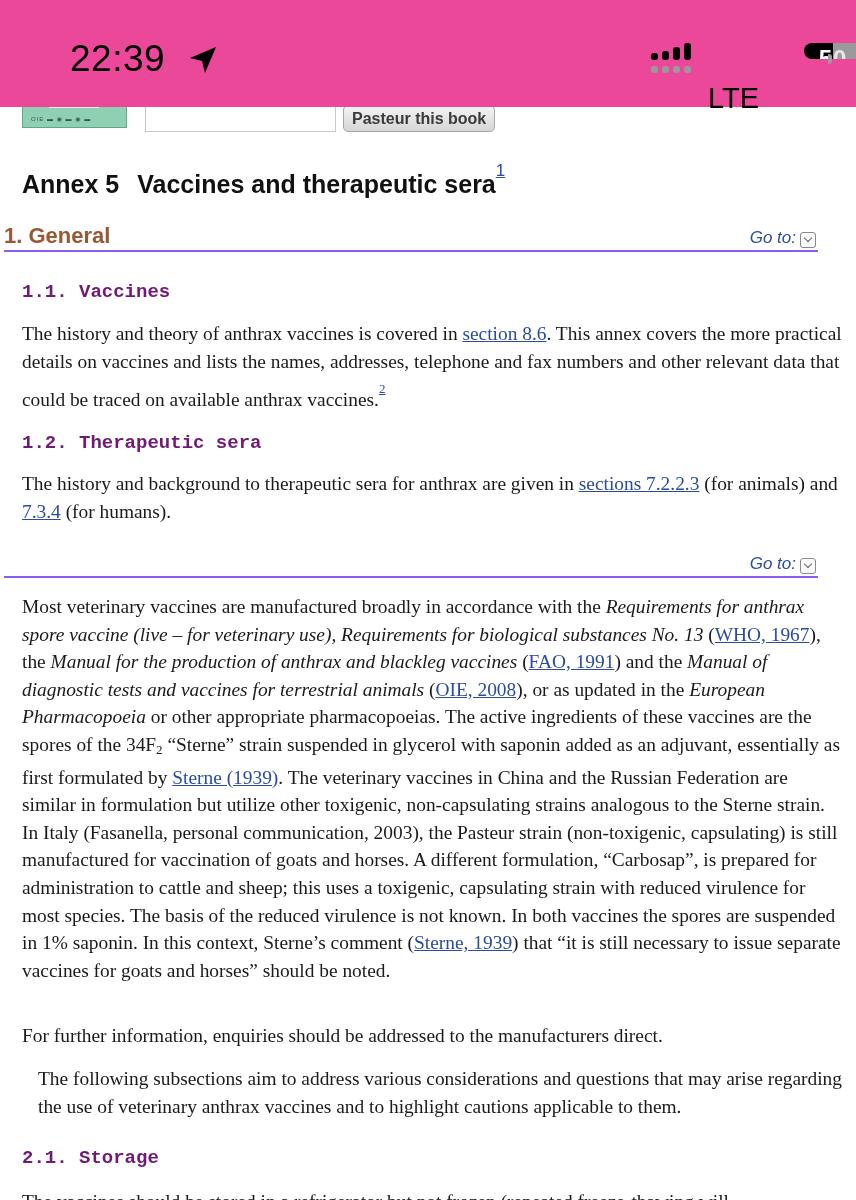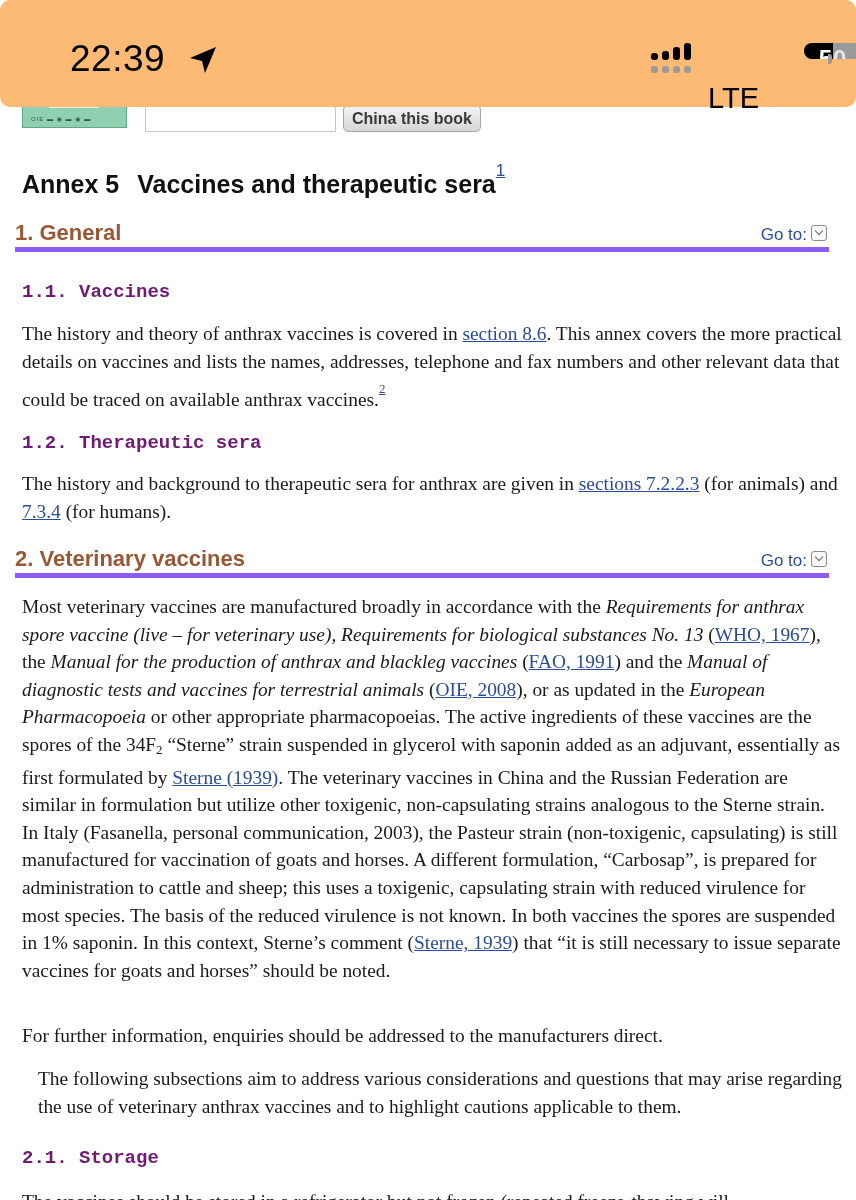--- a/index.html
+++ b/index.html
@@ -2,23 +2,22 @@
 <html><head>
   <meta charset="utf-8">
   <style>
     * { box-sizing: border-box; margin: 0; padding: 0; }
     html, body { width: 856px; height: 1200px; overflow: hidden; background: #fff; }
     body { position: relative; font-family: "Liberation Serif", serif; color: #1a1a1a; }
 
     
     .statusbar {
       position: absolute; left: 0; top: 0; width: 856px; height: 107px;
-      background: #fdba74; z-index: 10;
+      background: #ec4899; z-index: 10;
       font-family: "Liberation Sans", sans-serif;
-      border-radius: 10px;
     }
     .sb-time { position: absolute; left: 70px; top: 38px; font-size: 37px; font-weight: 500; color: #000; letter-spacing: 0.5px; }
     .sb-loc { position: absolute; left: 187px; top: 44px; width: 32px; height: 32px; }
     .sb-signal { position: absolute; left: 651px; top: 43px; width: 44px; height: 33px; }
     .sb-lte { position: absolute; left: 708px; top: 42px; font-size: 29px; color: #000; font-weight: 500; margin-top: 40px; }
     .sb-battery { position: absolute; left: 804px; top: 43px; width: 58px; height: 16px; border-radius: 8px; background: #9a9a9a; overflow: hidden; }
     .sb-battery-fill { position: absolute; left: 0; top: 0; height: 100%; background: #000; }
     .sb-battery-text { position: absolute; left: 0; top: 0; width: 100%; height: 100%; text-align: center; font-size: 24px; font-weight: bold; line-height: 31px; letter-spacing: 1px; }
     .sb-battery-text span:first-child { color: #fff; }
     .sb-battery-text span:last-child { color: #e6e6e6; }
@@ -34,23 +33,23 @@
       border: 1px solid #a6a6a6; border-radius: 5px;
       background: linear-gradient(#f4f4f4, #d6d6d6);
       font-family: "Liberation Sans", sans-serif; font-size: 16px; color: #3a3a3a; font-weight: bold; line-height: 25px;
     }
 
     
     .page-title { position: absolute; left: 22px; top: 161px; font-family: "Liberation Sans", sans-serif; font-size: 25px; font-weight: bold; color: #111; white-space: nowrap; }
     .page-title .gap { display: inline-block; width: 18px; }
     .page-title sup a { font-size: 17px; color: #2b4c9c; font-weight: normal; text-decoration: underline; vertical-align: 8px; }
 
-    .sec-h2 { position: absolute; left: 15px; width: 814px; border-bottom: 5px solid #8b5cf6; height: 30px; }
+    .sec-h2 { position: absolute; left: 4px; width: 814px; border-bottom: 2px solid #8b5cf6; height: 30px; }
     .sec-h2 .t { position: absolute; left: 0; bottom: 0; font-family: "Liberation Sans", sans-serif; font-size: 22px; font-weight: bold; color: #985735; line-height: 28px; }
-    .sec-h2 .goto { position: absolute; right: 2px; bottom: 2px; font-family: "Liberation Sans", sans-serif; font-size: 17px; color: #2b4c9c; display: flex; align-items: flex-start; gap: 4px; }
+    .sec-h2 .goto { position: absolute; right: 2px; bottom: 2px; font-family: "Liberation Sans", sans-serif; font-size: 17px; color: #2b4c9c; display: flex; align-items: flex-end; gap: 4px; font-style: italic; }
     .goto-icon { display: inline-block; width: 16px; height: 16px; border: 1px solid #8a8a8a; border-radius: 3px; position: relative; background: #fafafa; }
     .goto-icon::after { content: ""; position: absolute; left: 4px; top: 2px; width: 5px; height: 5px; border-right: 1.5px solid #666; border-bottom: 1.5px solid #666; transform: rotate(45deg); }
 
     .sec-h3 { position: absolute; left: 22px; font-family: Liberation Mono, monospace; font-size: 19px; font-weight: bold; color: #701a75; }
 
     .para { position: absolute; left: 22px; width: 820px; font-size: 19.4px; line-height: 27.6px; color: #1a1a1a; }
     .para a { color: #2b4c9c; text-decoration: underline; }
     .para sup a { font-size: 13px; vertical-align: 6px; }
     .para i { font-style: italic; }
     .para sub { font-size: 13px; vertical-align: -3px; }
@@ -80,42 +79,41 @@
     <div class="sb-battery-text"><span>5</span><span>0</span></div>
   </div>
   <div class="sb-battery-tip"></div>
 </div>
 
 <div class="book-thumb">
   <div class="strip"></div>
   <div class="logos">OIE ▬ ◉ ▬ ◉ ▬</div>
 </div>
 <input class="search-input" type="text" placeholder="" style="">
-<button class="search-btn">China this book</button>
+<button class="search-btn">Pasteur this book</button>
 
 <h1 class="page-title" style="top:161px;">
   <span>Annex 5</span><span class="gap"></span><span>Vaccines and therapeutic sera</span><sup><a href="#">1</a></sup>
 </h1>
 
 <div class="sec-h2" style="top:222px;">
   <span class="t">1. General</span>
   <span class="goto">
     <span>Go to:</span>
     <span class="goto-icon"></span>
   </span>
 </div>
 
 <h3 class="sec-h3" style="top:281px;">1.1. Vaccines</h3>
 <p class="para" style="top:320px;"><span>The history and theory of anthrax vaccines is covered in </span><a href="#">section 8.6</a><span>. This annex covers the more practical details on vaccines and lists the names, addresses, telephone and fax numbers and other relevant data that could be traced on available anthrax vaccines.</span><sup><a href="#">2</a></sup></p>
 
 <h3 class="sec-h3" style="top:432px;">1.2. Therapeutic sera</h3>
 <p class="para" style="top:470px;"><span>The history and background to therapeutic sera for anthrax are given in </span><a href="#">sections 7.2.2.3</a><span> (for animals) and </span><a href="#">7.3.4</a><span> (for humans).</span></p>
 
 <div class="sec-h2" style="top:548px;">
-  <span class="t">2. Veterinary vaccines</span>
   <span class="goto">
     <span>Go to:</span>
     <span class="goto-icon"></span>
   </span>
 </div>
 
 <p class="para" style="top:593px;"><span>Most veterinary vaccines are manufactured broadly in accordance with the </span><i>Requirements for anthrax spore vaccine (live – for veterinary use), Requirements for biological substances No. 13</i><span> (</span><a href="#">WHO, 1967</a><span>), the </span><i>Manual for the production of anthrax and blackleg vaccines</i><span> (</span><a href="#">FAO, 1991</a><span>) and the </span><i>Manual of diagnostic tests and vaccines for terrestrial animals</i><span> (</span><a href="#">OIE, 2008</a><span>), or as updated in the </span><i>European Pharmacopoeia</i><span> or other appropriate pharmacopoeias. The active ingredients of these vaccines are the spores of the 34F</span><sub>2</sub><span> “Sterne” strain suspended in glycerol with saponin added as an adjuvant, essentially as first formulated by </span><a href="#">Sterne (1939)</a><span>. The veterinary vaccines in China and the Russian Federation are similar in formulation but utilize other toxigenic, non-capsulating strains analogous to the Sterne strain. In Italy (Fasanella, personal communication, 2003), the Pasteur strain (non-toxigenic, capsulating) is still manufactured for vaccination of goats and horses. A different formulation, “Carbosap”, is prepared for administration to cattle and sheep; this uses a toxigenic, capsulating strain with reduced virulence for most species. The basis of the reduced virulence is not known. In both vaccines the spores are suspended in 1% saponin. In this context, Sterne’s comment (</span><a href="#">Sterne, 1939</a><span>) that “it is still necessary to issue separate vaccines for goats and horses” should be noted.</span></p>
 
 <p class="para" style="top:1022px;">For further information, enquiries should be addressed to the manufacturers direct.</p>
 <p class="para" style="top:1065px;margin-left:16px;">The following subsections aim to address various considerations and questions that may arise regarding the use of veterinary anthrax vaccines and to highlight cautions applicable to them.</p>

